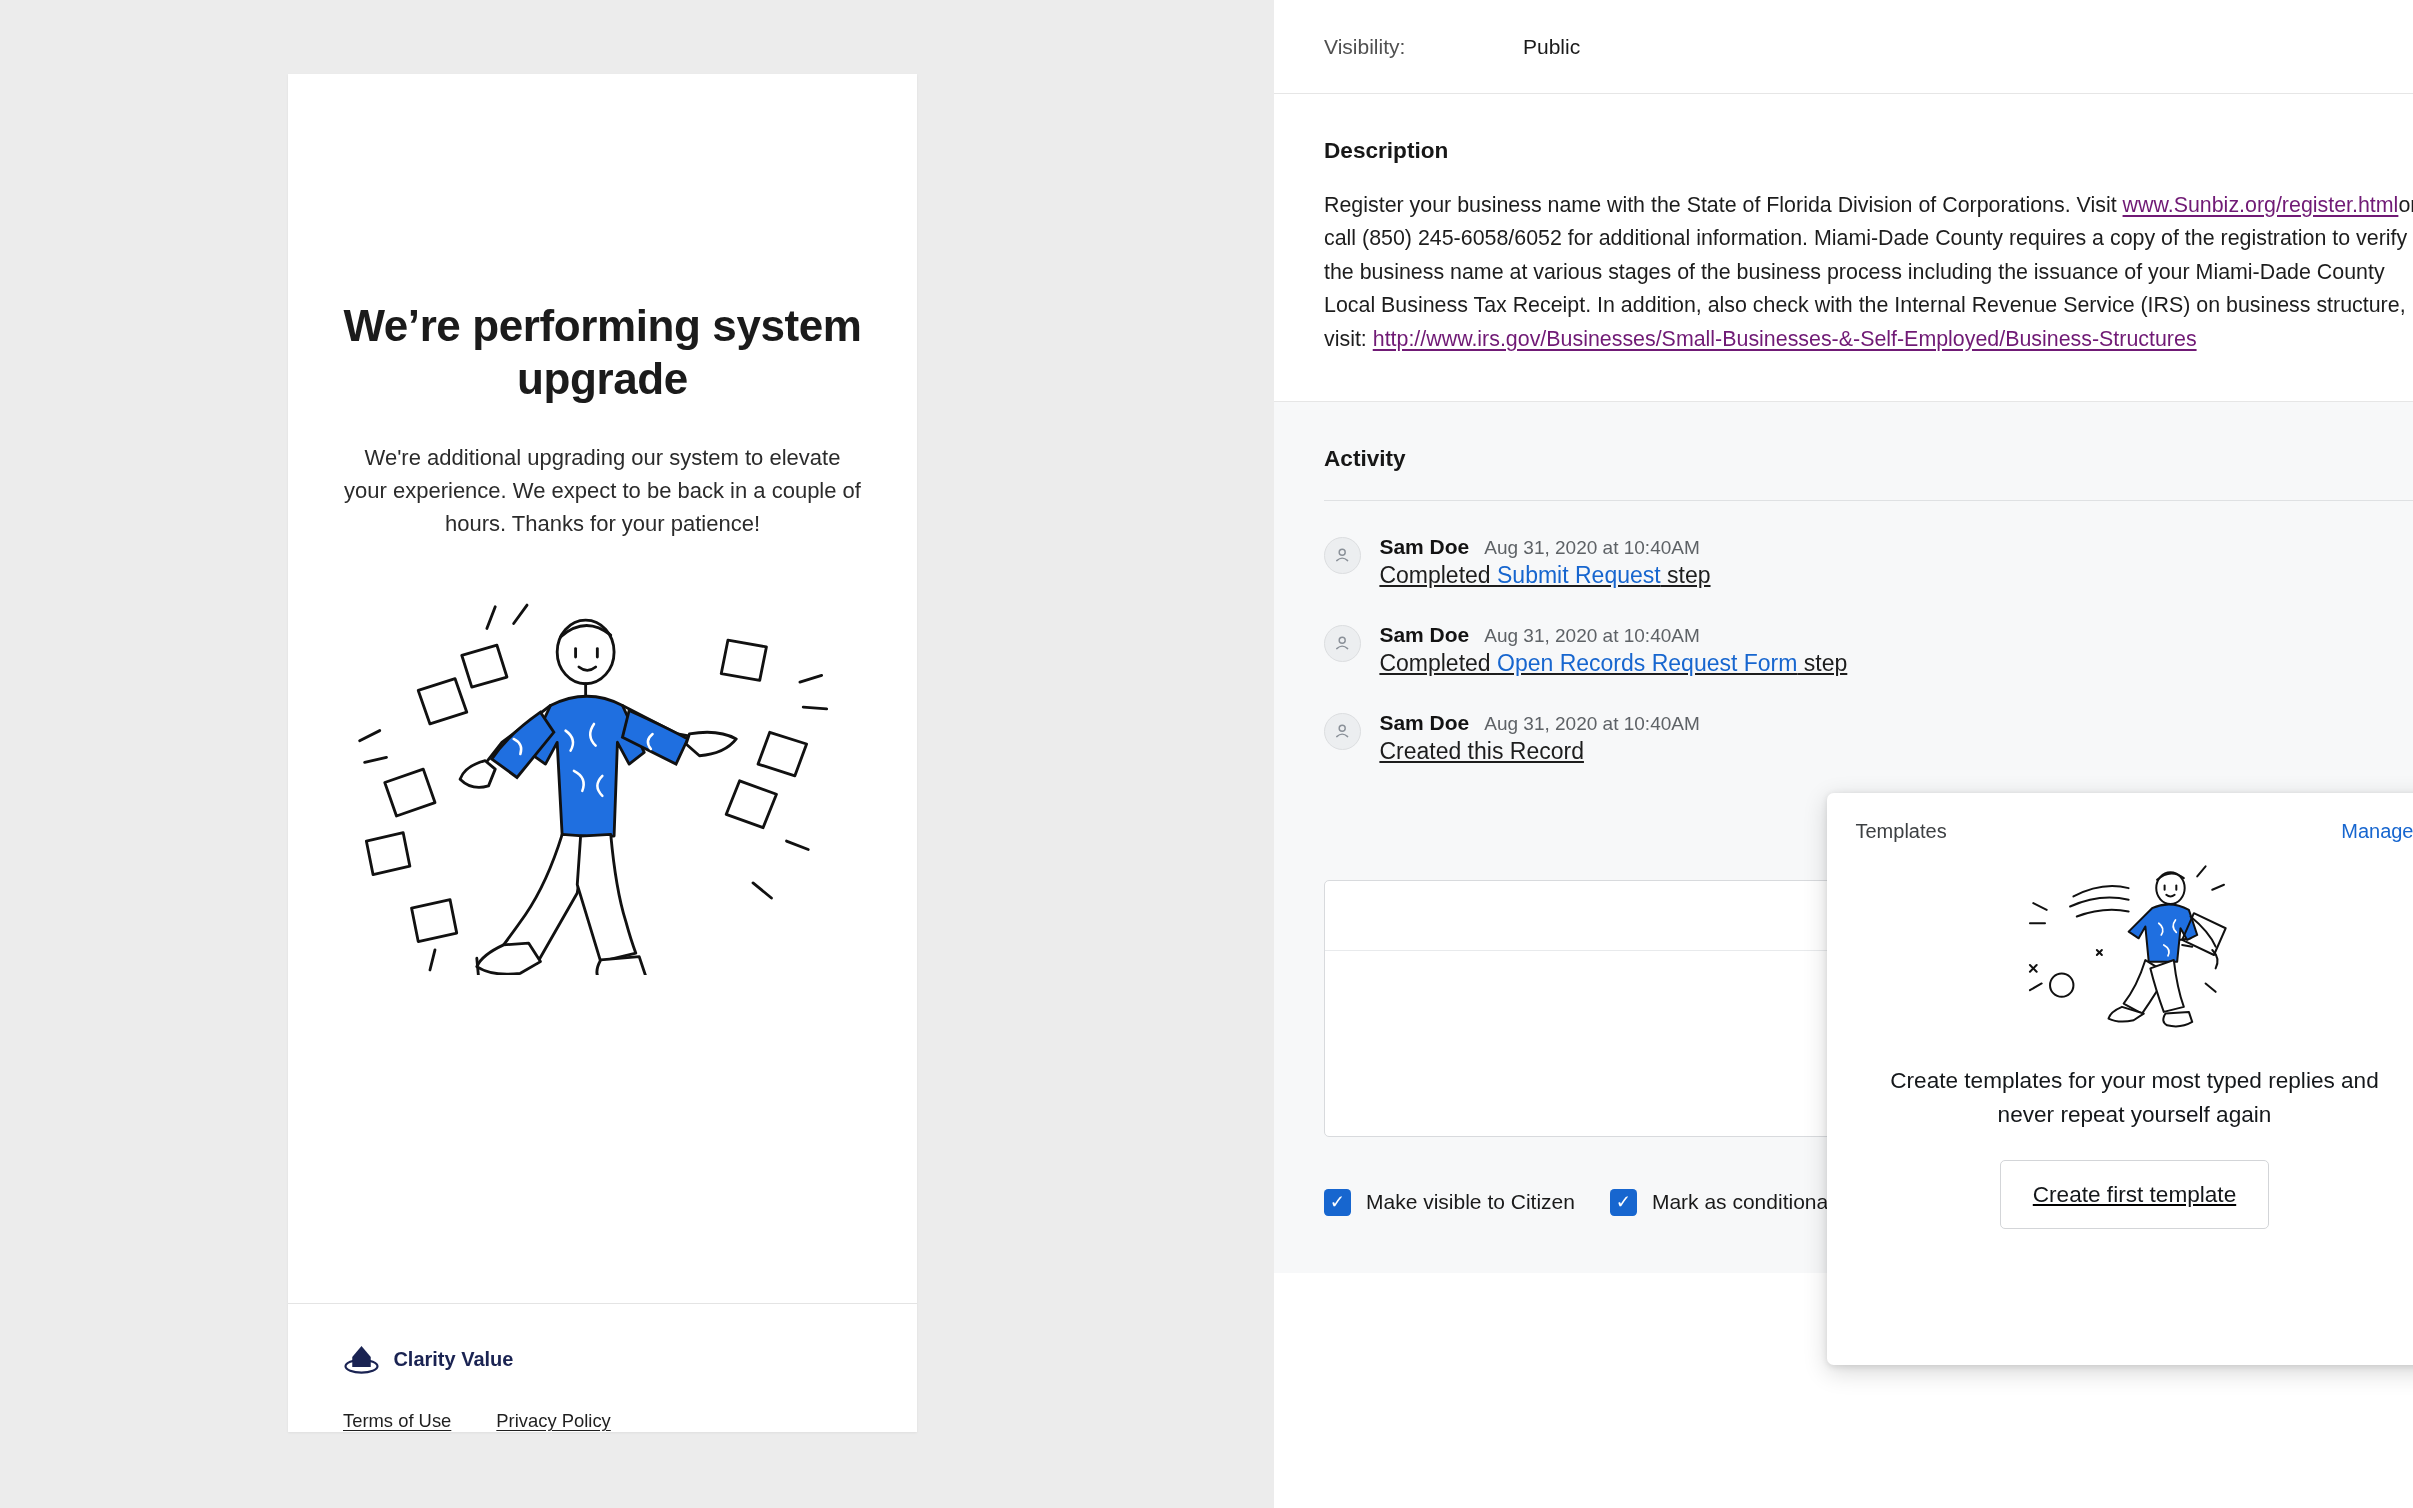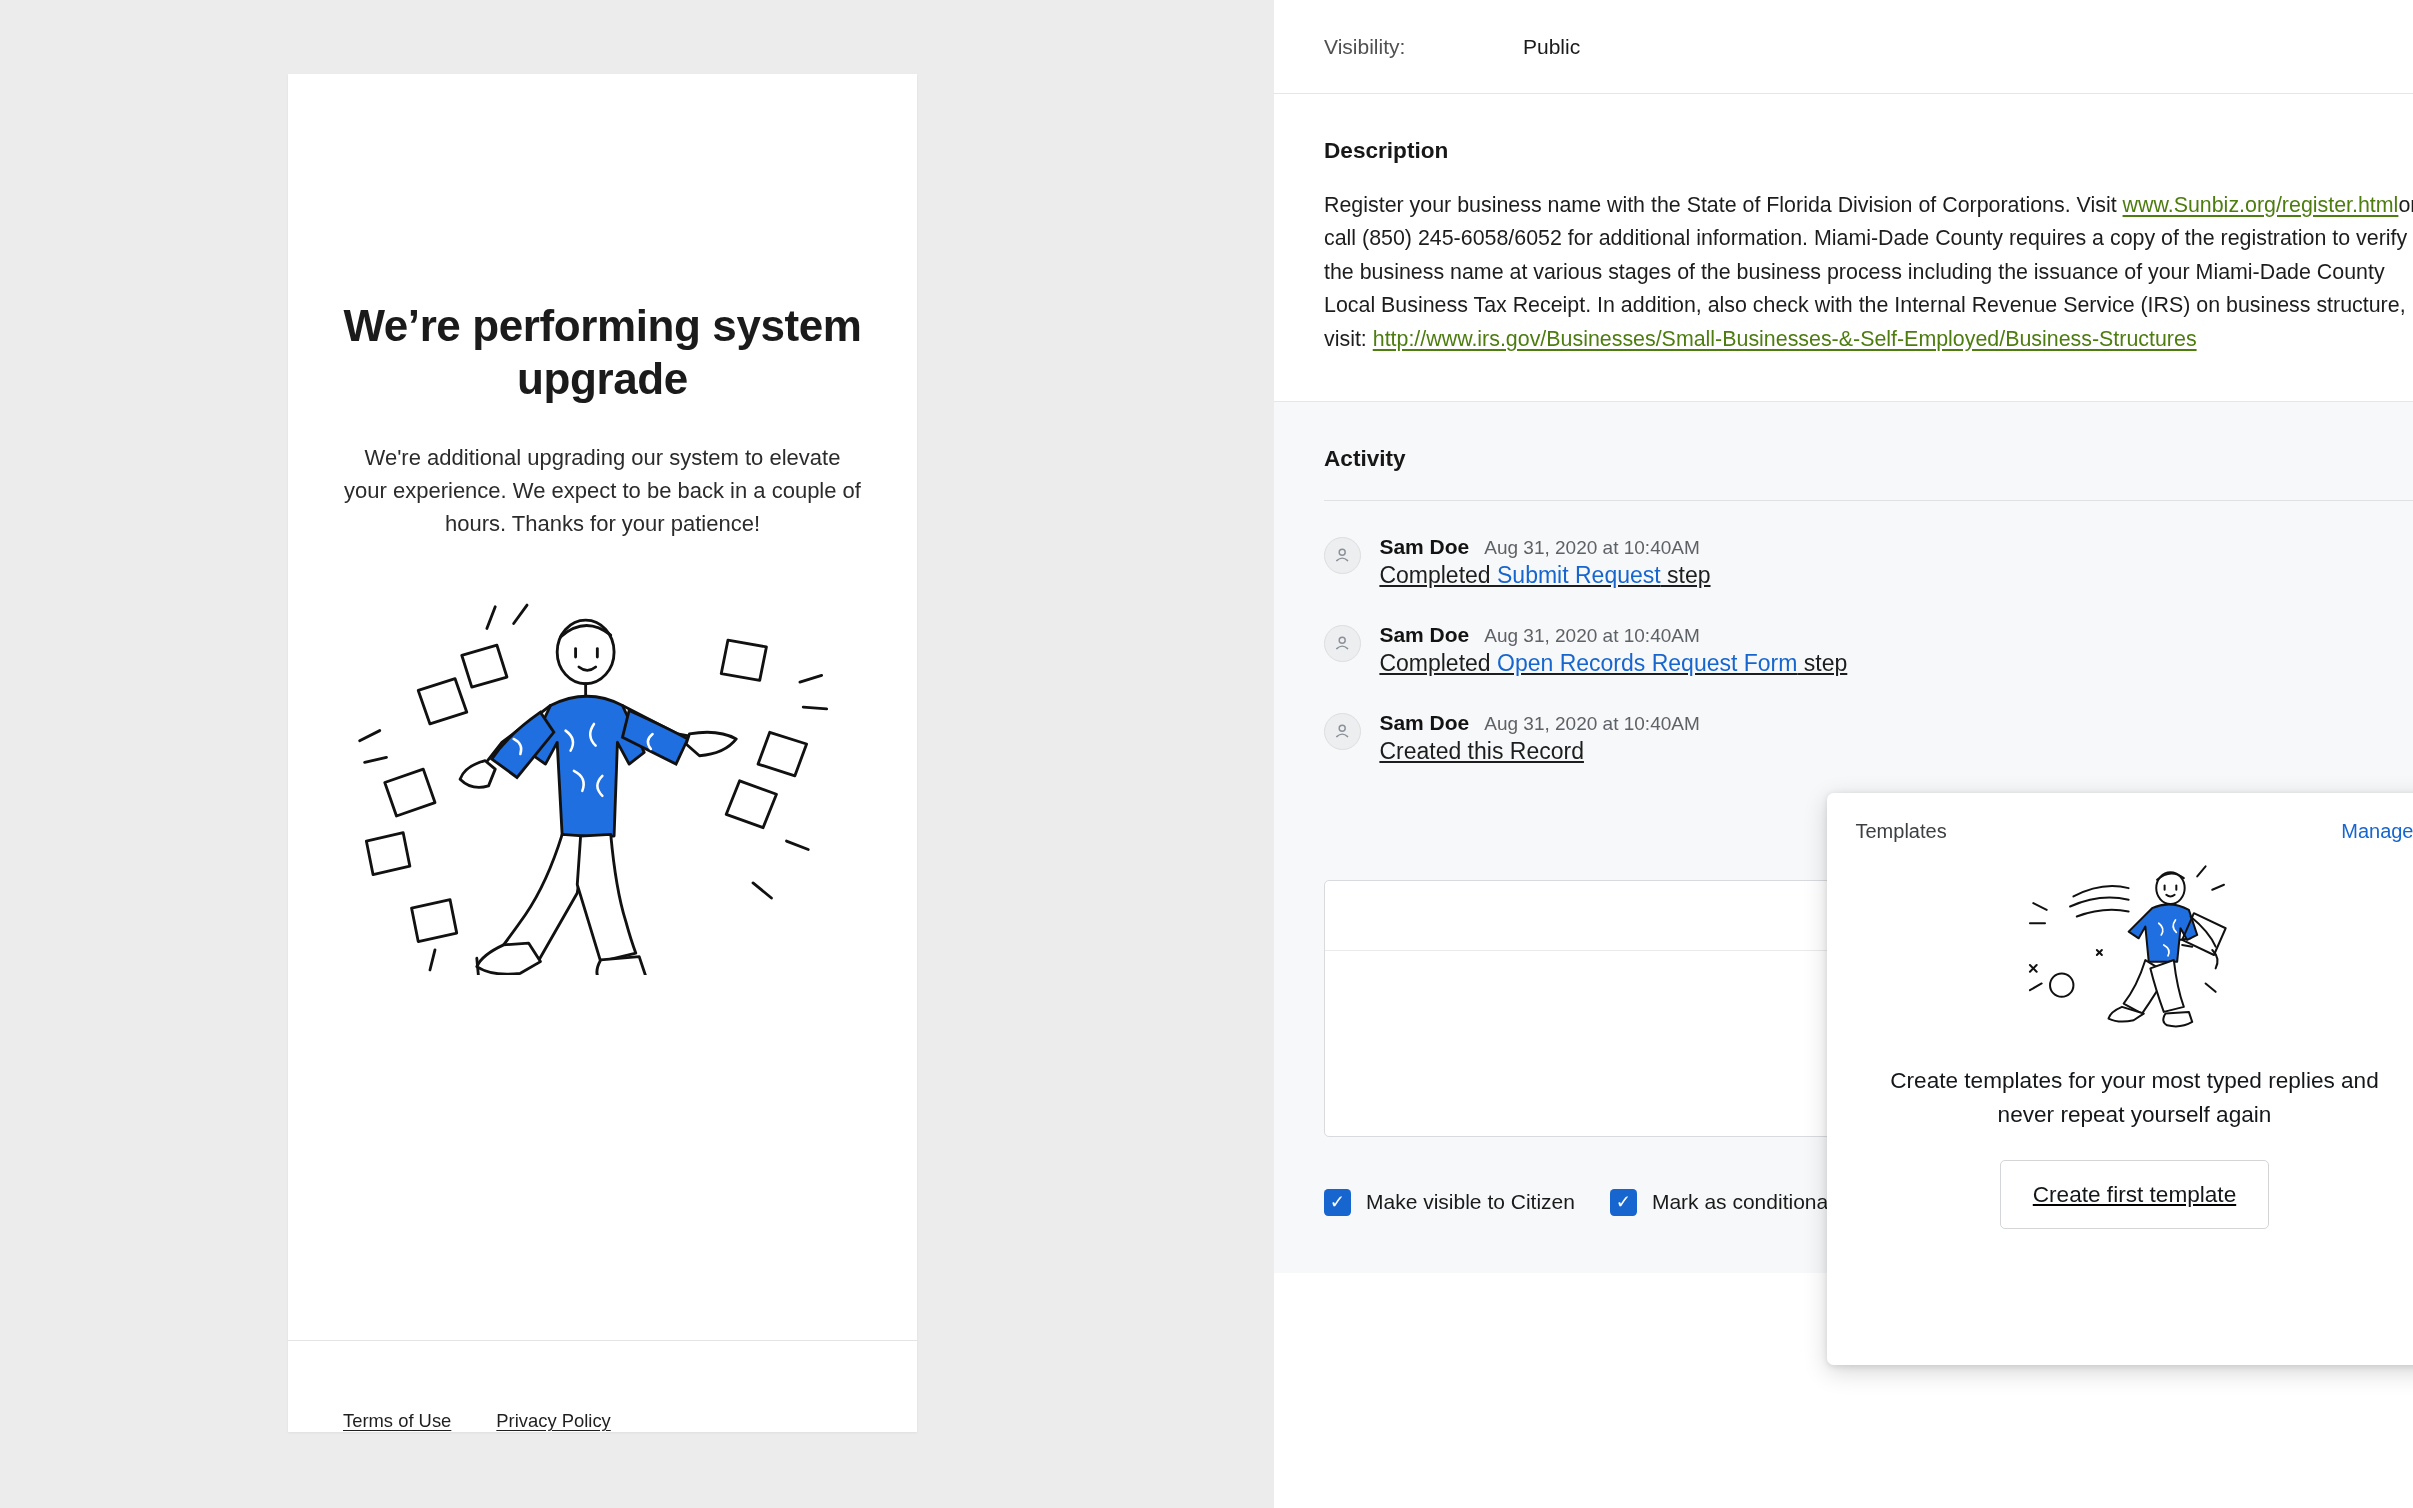--- a/index.html
+++ b/index.html
@@ -64,21 +64,21 @@
     padding: 0 50px; border-bottom: 0.8px solid #e6e6e6;
   }
   .vis-label { width: 199px; font-size: 21px; color: #505050; }
   .vis-value { font-size: 21px; color: #1a1a1a; }
 
   .desc-block { padding: 44px 50px 45px 50px; border-bottom: 0.8px solid #e6e6e6; }
   .desc-title { font-size: 22.6px; font-weight: 700; color: #171717; }
   .desc-text {
     margin-top: 25px; font-size: 21.4px; line-height: 1.56; color: #1d1d1d;
   }
-  .desc-text a { color: #4d7c0f; text-decoration: underline; text-underline-offset: 2.5px; }
+  .desc-text a { color: #701a75; text-decoration: underline; text-underline-offset: 2.5px; }
 
   .activity-block {
     background: #f7f8f9; padding: 44px 50px 0 50px;
     height: 871px; position: relative;
   }
   .activity-title { font-size: 22.6px; font-weight: 700; color: #171717; }
   .activity-rule { margin-top: 28.5px; height: 0.8px; background: #dfe1e3; }
 
   .act-item { margin-top: 34px; display: flex; gap: 18.4px; }
   .avatar {
@@ -235,20 +235,27 @@
               <path d="M286 216 q16 8 10 24"></path>
               <path d="M320 222 q-12 12 0 24"></path>
               <path d="M214 178 q12 6 8 18"></path>
               <path d="M380 172 q-10 8 -2 18"></path>
             </g>
           </svg>
         </div>
       </div>
 
       <div class="card-footer">
+        <div class="brand-row">
+          <svg class="brand-logo" viewBox="0 0 44 44">
+            <ellipse cx="22" cy="30" rx="19" ry="7.5" fill="none" stroke="#1a2352" stroke-width="2.6"></ellipse>
+            <path d="M22 6 l11 13 v12 h-22 v-12z" fill="#1a2352"></path>
+          </svg>
+          <span class="brand-name">Clarity Value</span>
+        </div>
         <div class="legal-row">
           <a href="#">Terms of Use</a>
           <a href="#">Privacy Policy</a>
         </div>
       </div>
     </div>
   </div>
 
   <div class="right-pane">
 

